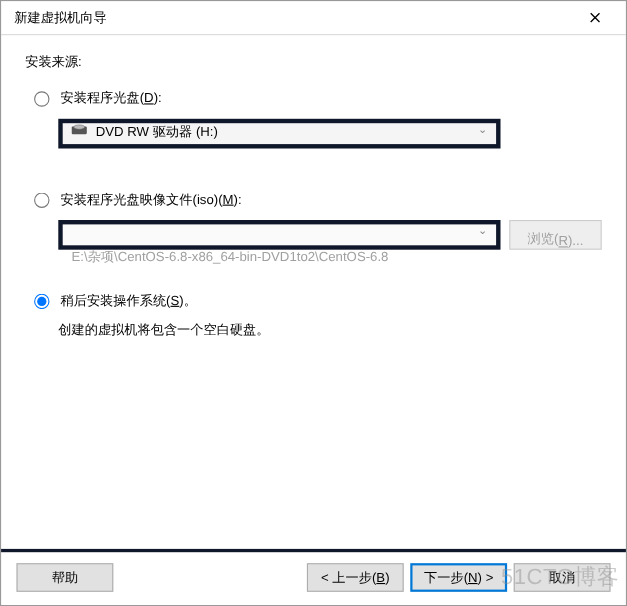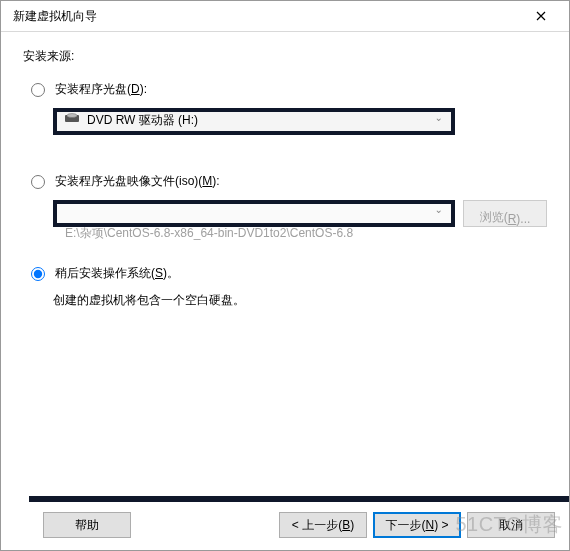--- a/index.html
+++ b/index.html
@@ -66,26 +66,25 @@
   .combo .arrow { margin-left: auto; color: #888; font-size: 10px; }
   .browse-btn {
     width: 84px; height: 27px;
     border: 1px solid #ccc;
     background: #eee;
     color: #a0a0a0;
     display: flex; align-items: flex-end; justify-content: center;
   }
   .dvd-icon { width: 14px; height: 10px; }
   .footer {
-    border-top: 6px solid #0f172a;
+    border-top: 3px solid #0f172a;
     padding: 10px 14px 12px 14px;
     display: flex;
     align-items: center;
     gap: 6px;
-    margin-left: 28px;
   }
   .footer .spacer { flex: 1; }
   .btn {
     height: 26px;
     min-width: 88px;
     border: 1px solid #adadad;
     background: #e1e1e1;
     display: flex; align-items: center; justify-content: center;
     font-size: 12px;
     padding: 0 10px;

